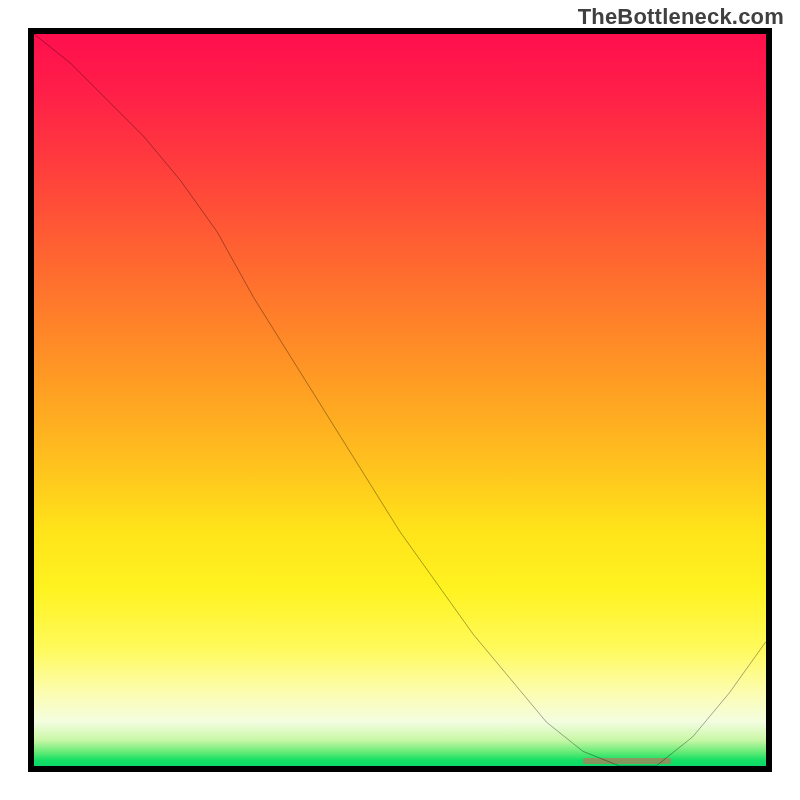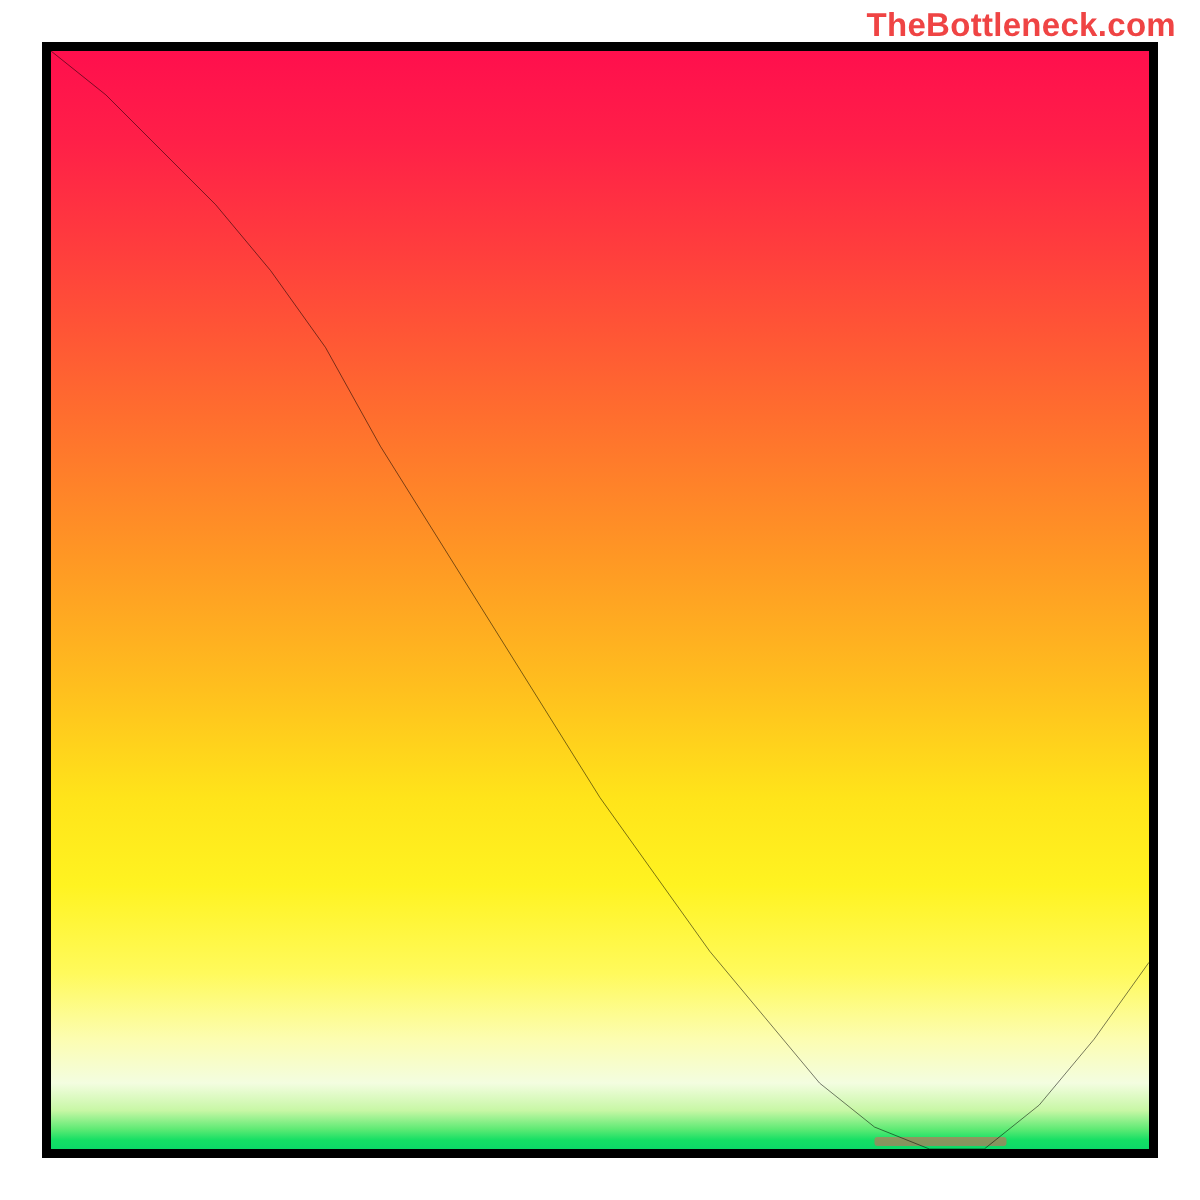--- a/index.html
+++ b/index.html
@@ -15,21 +15,21 @@
     position: relative;
     width: 800px;
     height: 800px;
   }
   .watermark {
     position: absolute;
     top: 4px;
     right: 16px;
     font-size: 22px;
     font-weight: 600;
-    color: #ef4444;
+    color: #404040;
     letter-spacing: 0.2px;
     z-index: 10;
   }
   .plot {
     position: absolute;
     left: 28px;
     top: 28px;
     width: 744px;
     height: 744px;
     box-sizing: border-box;

